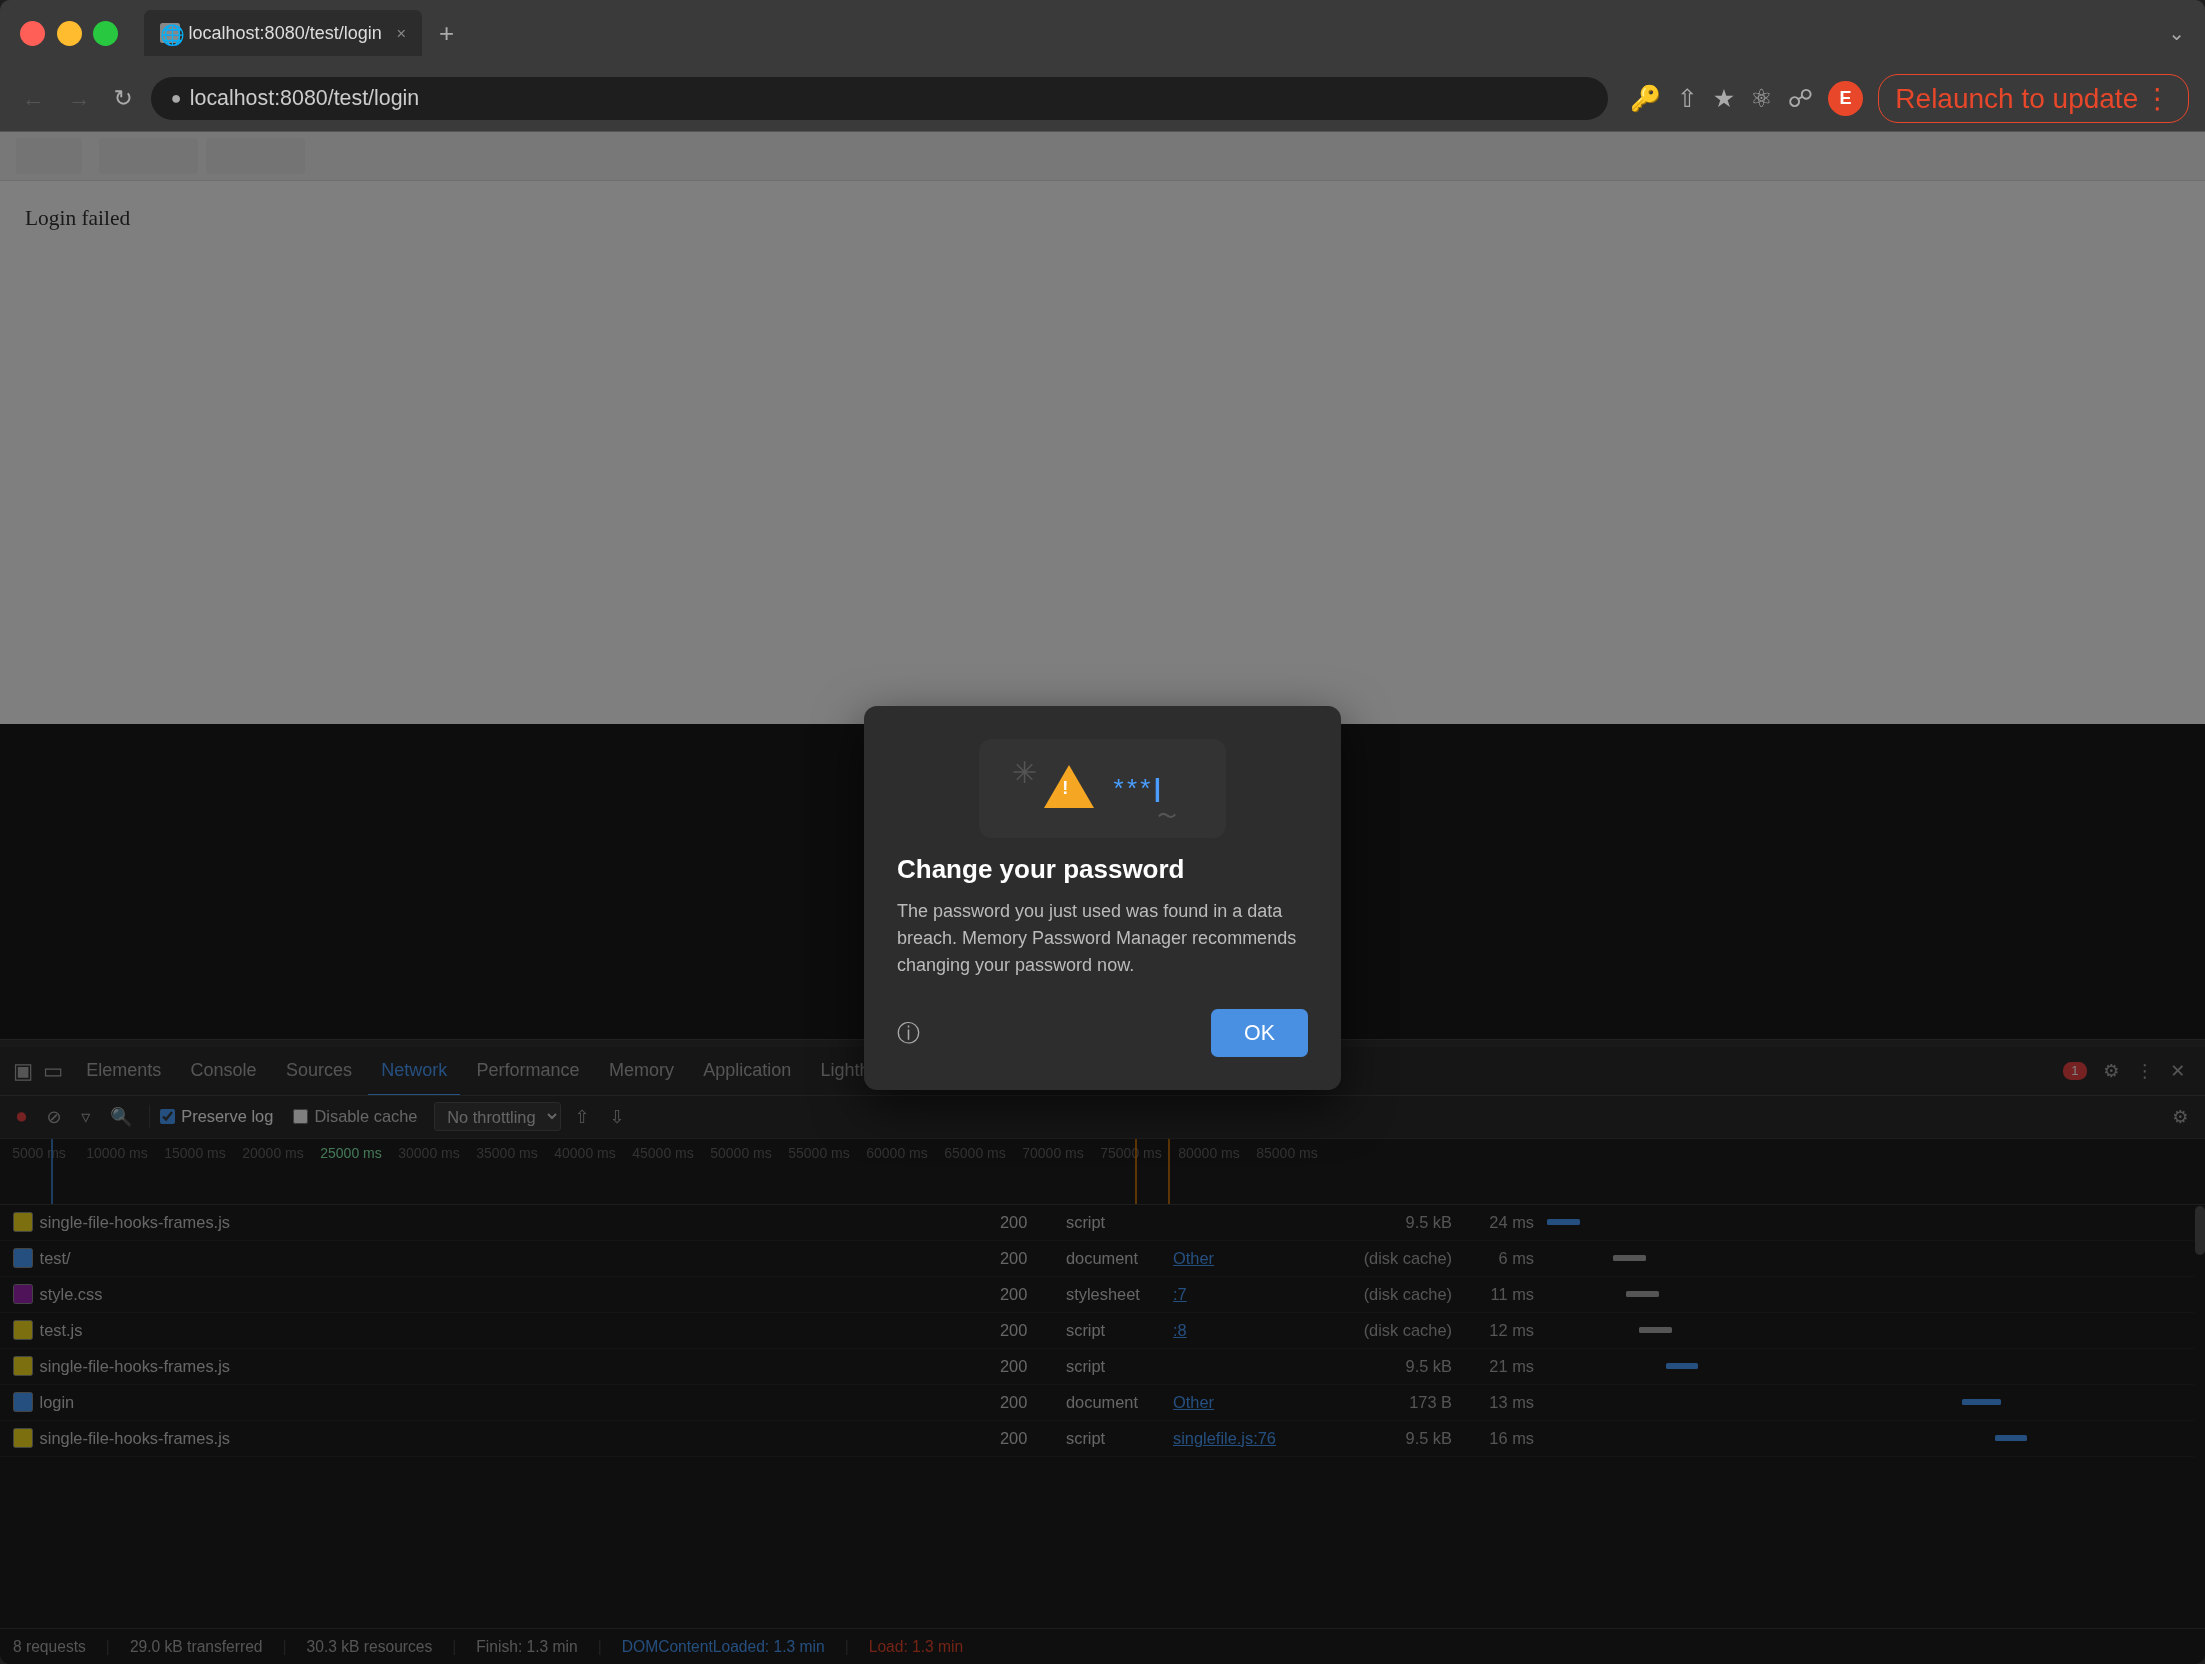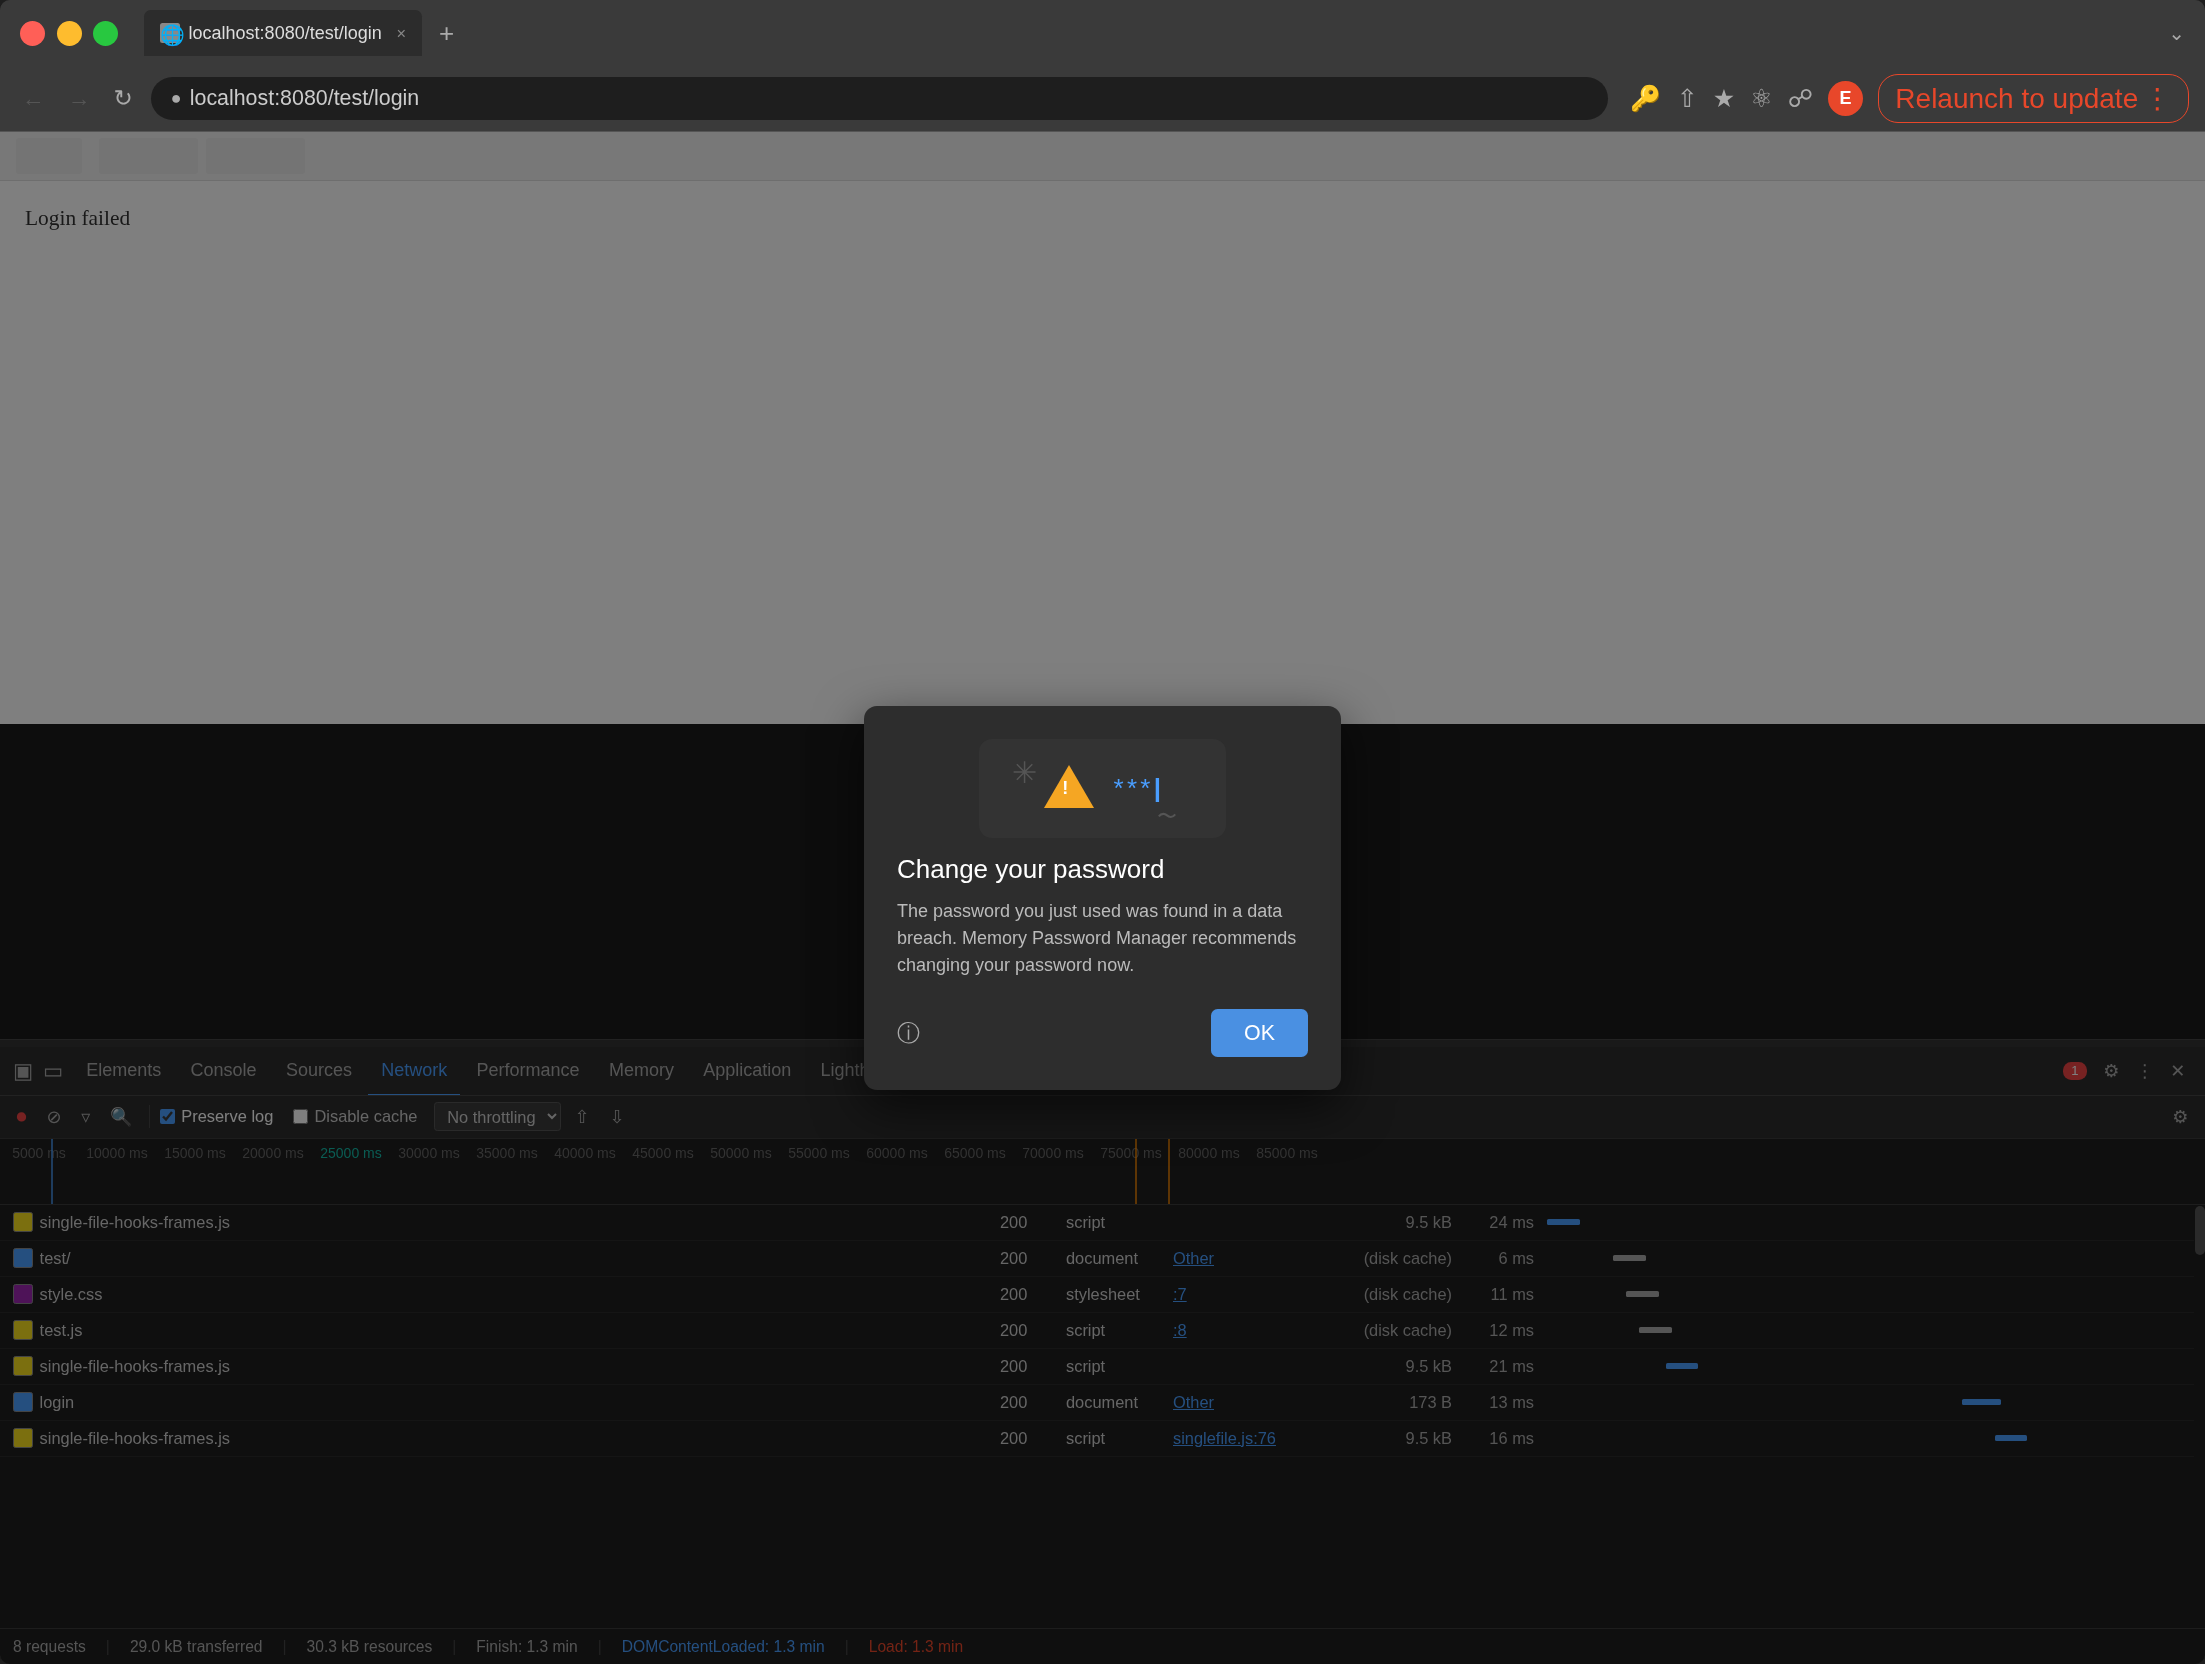--- a/index.html
+++ b/index.html
@@ -43,21 +43,21 @@
     .site-toolbar { height: 49px; background: #f0f0f0; border-bottom: 0.8px solid #ddd; display: flex; align-items: center; padding: 0 16.4px; }
     .site-main { flex: 1; padding: 25px; }
     .login-failed { font-size: 21.4px; color: #333; font-family: Liberation Serif, serif; }
 
     
     .modal-overlay { position: absolute; top: 0; left: 0; right: 0; bottom: 0; background: rgba(0,0,0,0.5); display: flex; align-items: center; justify-content: center; z-index: 10; }
     .modal { background: #2d2d2d; border-radius: 13px; width: 477px; padding: 33px; box-shadow: 0 16.4px 49px rgba(0,0,0,0.6); position: relative; }
     .password-dots { display: flex; align-items: center; gap: 3.3px; margin-left: 10px; }
     .dot { color: #4a9eff; font-size: 23px; }
     .cursor { color: #4a9eff; font-size: 23px; }
-    .modal-title { color: #fff; font-size: 26px; font-weight: 400; margin-bottom: 13px; align-self: flex-start; }
+    .modal-title { color: #fff; font-size: 26px; font-weight: 700; margin-bottom: 13px; align-self: flex-start; }
     .modal-body { color: #bbb; font-size: 18px; line-height: 1.5; margin-bottom: 30px; }
     .modal-footer { display: flex; align-items: center; justify-content: space-between; }
     .info-icon { color: #aaa; font-size: 23px; cursor: pointer; }
     .ok-btn { background: #4a90e2; color: #fff; border: none; border-radius: 6.6px; padding: 11.5px 33px; font-size: 21.4px; cursor: pointer; font-weight: 500; }
 
     
     .devtools { position: absolute; bottom: 0; left: 0; right: 0; height: 625px; background: #1e1e1e; border-top: 1.6px solid #444; display: flex; flex-direction: column; }
     .devtools-resize-handle { height: 6.6px; background: #333; cursor: ns-resize; display: flex; align-items: center; justify-content: center; }
     .resize-dots { color: #666; font-size: 13px; letter-spacing: 2.5px; }
 
@@ -264,21 +264,21 @@
         <div class="devtools-tab-spacer"></div>
         <span class="devtools-tab-icon">⚙</span>
       </div>
 
       <div class="timeline-area">
         <div class="timeline-labels" style="display:flex; padding: 6.6px 0 0 0; overflow:hidden;">
           <div class="timeline-label" style="min-width:78px;font-size:14px;color:#666;text-align:center;">5000 ms</div>
           <div class="timeline-label" style="min-width:78px;font-size:14px;color:#666;text-align:center;">10000 ms</div>
           <div class="timeline-label" style="min-width:78px;font-size:14px;color:#666;text-align:center;">15000 ms</div>
           <div class="timeline-label" style="min-width:78px;font-size:14px;color:#666;text-align:center;">20000 ms</div>
-          <div class="timeline-label" style="min-width:78px;font-size:14px;color:#14b8a6;text-align:center;">25000 ms</div>
+          <div class="timeline-label" style="min-width:78px;font-size:14px;color:#86efac;text-align:center;">25000 ms</div>
           <div class="timeline-label" style="min-width:78px;font-size:14px;color:#666;text-align:center;">30000 ms</div>
           <div class="timeline-label" style="min-width:78px;font-size:14px;color:#666;text-align:center;">35000 ms</div>
           <div class="timeline-label" style="min-width:78px;font-size:14px;color:#666;text-align:center;">40000 ms</div>
           <div class="timeline-label" style="min-width:78px;font-size:14px;color:#666;text-align:center;">45000 ms</div>
           <div class="timeline-label" style="min-width:78px;font-size:14px;color:#666;text-align:center;">50000 ms</div>
           <div class="timeline-label" style="min-width:78px;font-size:14px;color:#666;text-align:center;">55000 ms</div>
           <div class="timeline-label" style="min-width:78px;font-size:14px;color:#666;text-align:center;">60000 ms</div>
           <div class="timeline-label" style="min-width:78px;font-size:14px;color:#666;text-align:center;">65000 ms</div>
           <div class="timeline-label" style="min-width:78px;font-size:14px;color:#666;text-align:center;">70000 ms</div>
           <div class="timeline-label" style="min-width:78px;font-size:14px;color:#666;text-align:center;">75000 ms</div>

